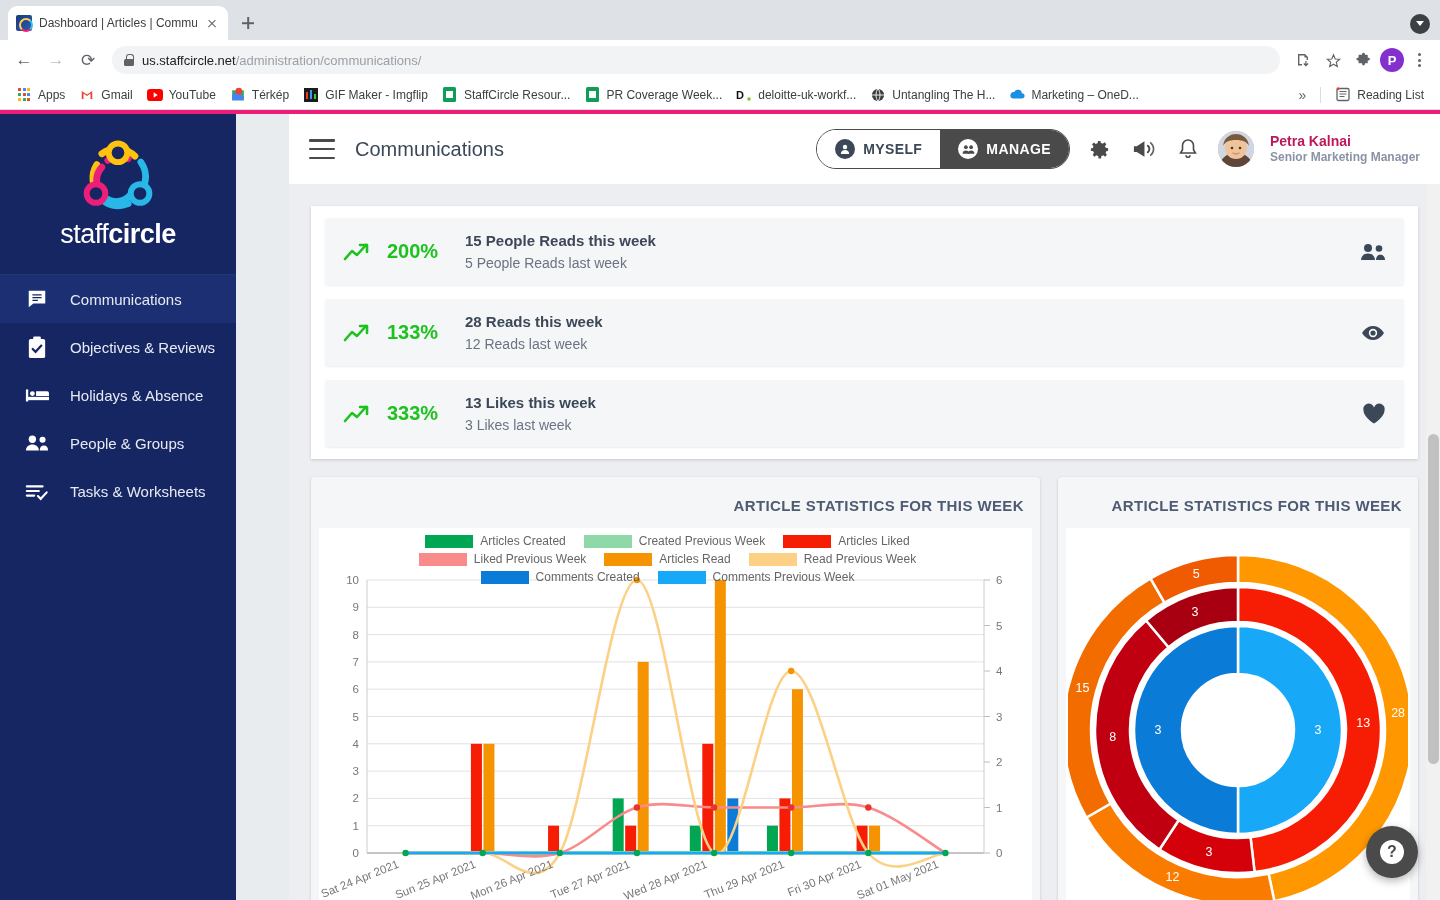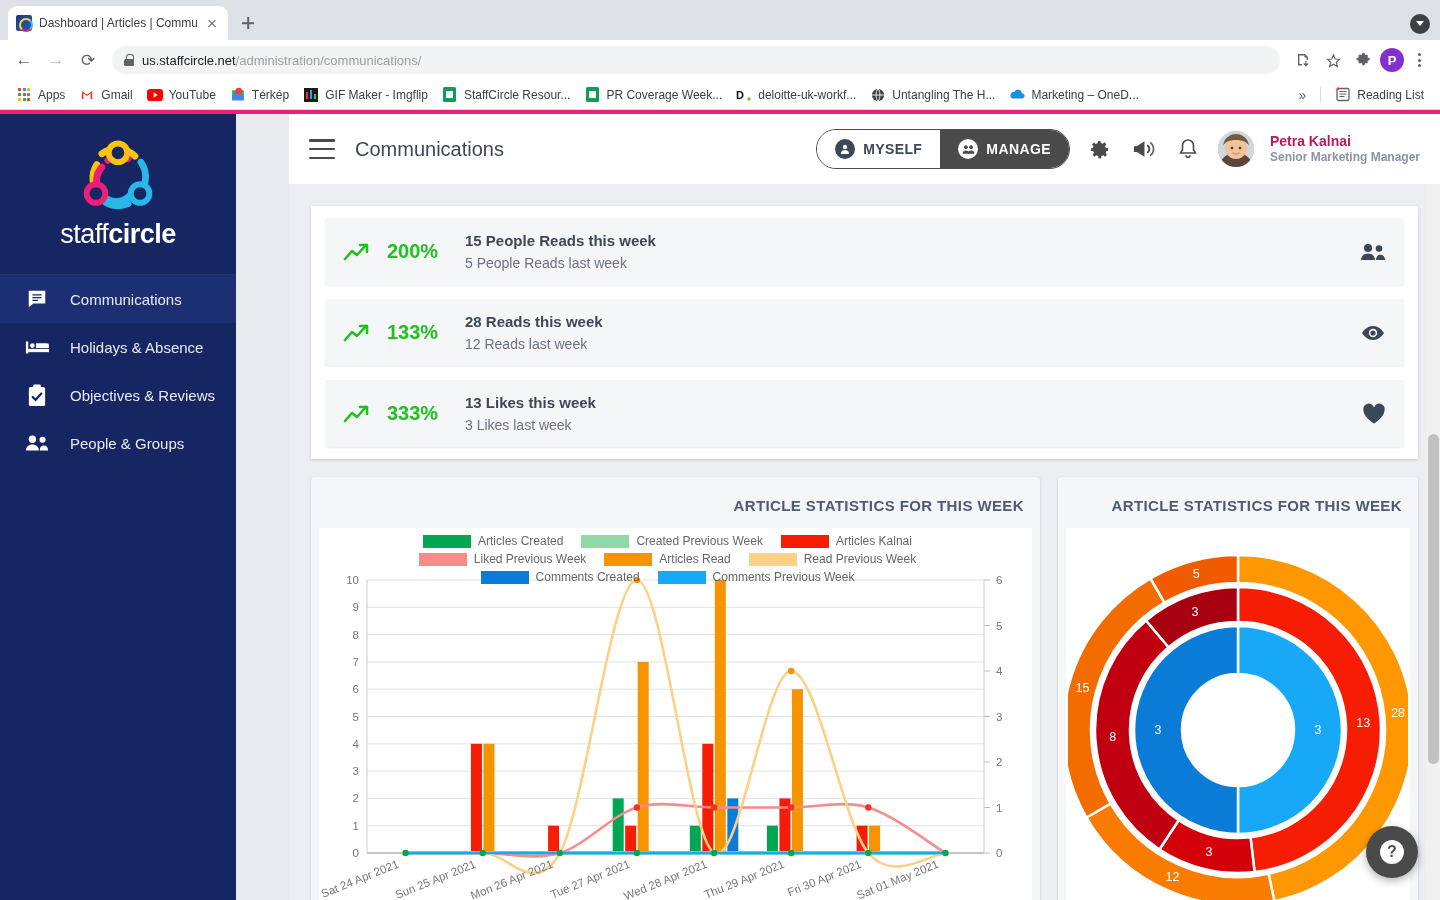--- a/index.html
+++ b/index.html
@@ -288,49 +288,58 @@
       <span class="nav-ico">
         <svg width="22" height="22" viewBox="0 0 24 24">
             <path d="M3 3h18v14H8l-5 4z" fill="#fff"></path>
             <path d="M7 7.5h10M7 10.5h10M7 13.5h6" stroke="#152663" stroke-width="1.6"></path>
           </svg>
       </span>
       <span>Communications</span>
     </div>
     <div class="nav-item">
       <span class="nav-ico">
+        <svg width="20" height="23" viewBox="0 0 20 24">
+            <rect x="1.5" y="3" width="17" height="20" rx="2" fill="#fff"></rect>
+            <rect x="6" y="0.5" width="8" height="4.5" rx="1.2" fill="#fff"></rect>
+            <path d="M5.5 13.5l3 3 6-6.5" stroke="#152663" stroke-width="2.3" fill="none" stroke-linecap="round"></path>
+          </svg>
+      </span>
+      <span>Objectives &amp; Reviews</span>
+    </div>
+    <div class="nav-item">
+      <span class="nav-ico">
         <svg width="24" height="22" viewBox="0 0 26 22">
             <rect x="1" y="5" width="2.5" height="13" fill="#fff"></rect>
             <circle cx="8" cy="9.5" r="2.6" fill="#fff"></circle>
             <path d="M12 7h12a2 2 0 012 2v3H12z" fill="#fff"></path>
             <rect x="1" y="13" width="25" height="3.6" fill="#fff"></rect>
           </svg>
       </span>
       <span>Holidays &amp; Absence</span>
-    </div>
-    <div class="nav-item">
-      <span class="nav-ico">
-        <svg width="20" height="23" viewBox="0 0 20 24">
-            <rect x="1.5" y="3" width="17" height="20" rx="2" fill="#fff"></rect>
-            <rect x="6" y="0.5" width="8" height="4.5" rx="1.2" fill="#fff"></rect>
-            <path d="M5.5 13.5l3 3 6-6.5" stroke="#152663" stroke-width="2.3" fill="none" stroke-linecap="round"></path>
-          </svg>
-      </span>
-      <span>Objectives &amp; Reviews</span>
     </div>
     <div class="nav-item">
       <span class="nav-ico">
         <svg width="24" height="18" viewBox="0 0 26 18">
             <circle cx="8" cy="5" r="4" fill="#fff"></circle>
             <circle cx="19" cy="5.5" r="3.3" fill="#fff"></circle>
             <path d="M1 17c0-4 3.2-6.4 7-6.4s7 2.4 7 6.4z" fill="#fff"></path>
             <path d="M16 17c0-3.3 1.6-5.3 4.4-5.3S25 13.7 25 17z" fill="#fff"></path>
           </svg>
       </span>
       <span>People &amp; Groups</span>
+    </div>
+    <div class="nav-item">
+      <span class="nav-ico">
+        <svg width="24" height="20" viewBox="0 0 26 20">
+            <path d="M2 5h17M2 10h13M2 15h8" stroke="#fff" stroke-width="2.3" stroke-linecap="round"></path>
+            <path d="M14 15.5l3 3 6.5-7" stroke="#fff" stroke-width="2.3" fill="none" stroke-linecap="round"></path>
+          </svg>
+      </span>
+      <span>Tasks &amp; Worksheets</span>
     </div>
   </nav>
 
   <header class="header">
     <div class="hamburger">
         <span></span>
         <span></span>
         <span></span>
       </div>
     <div class="page-title">Communications</div>
@@ -471,21 +480,21 @@
               <span class="lg">
                   <i class="lg-sw" style="background:#00a651"></i>
                   <span class="lg-lb">Articles Created</span>
                 </span>
               <span class="lg">
                   <i class="lg-sw" style="background:#8fd9a8"></i>
                   <span class="lg-lb">Created Previous Week</span>
                 </span>
               <span class="lg">
                   <i class="lg-sw" style="background:#f71d05"></i>
-                  <span class="lg-lb">Articles Kalnai</span>
+                  <span class="lg-lb">Articles Liked</span>
                 </span>
               <span class="lg">
                   <i class="lg-sw" style="background:#f98b8b"></i>
                   <span class="lg-lb">Liked Previous Week</span>
                 </span>
               <span class="lg">
                   <i class="lg-sw" style="background:#f59300"></i>
                   <span class="lg-lb">Articles Read</span>
                 </span>
               <span class="lg">

